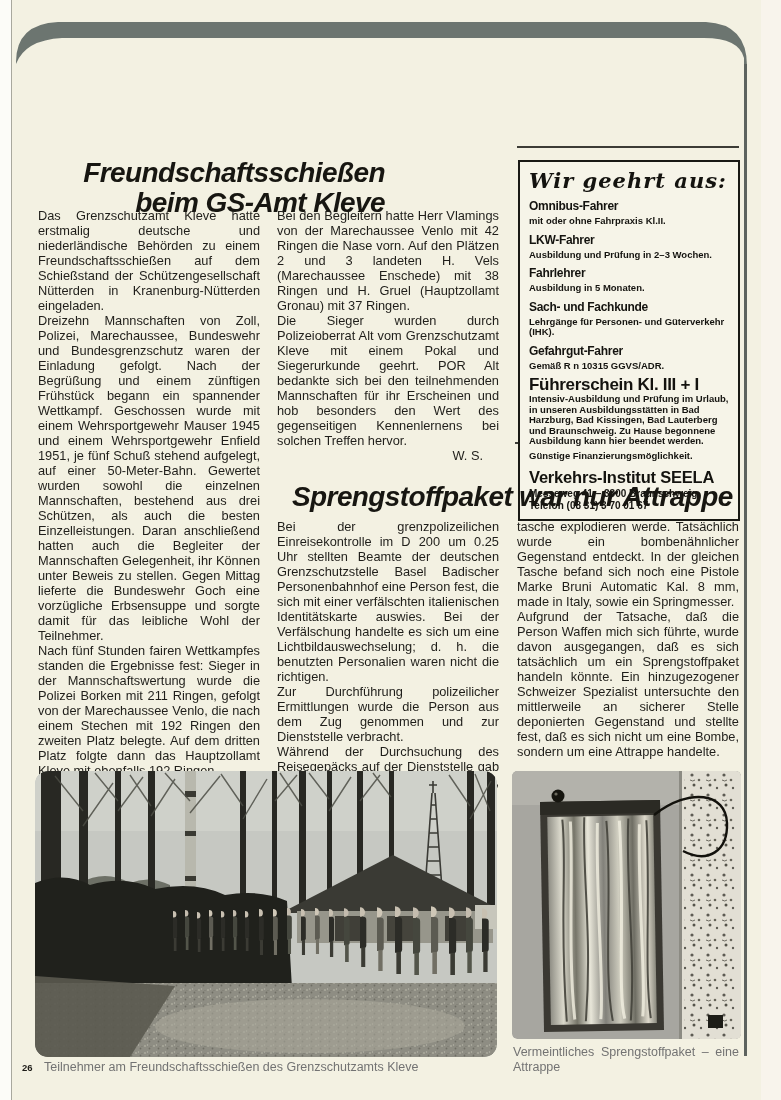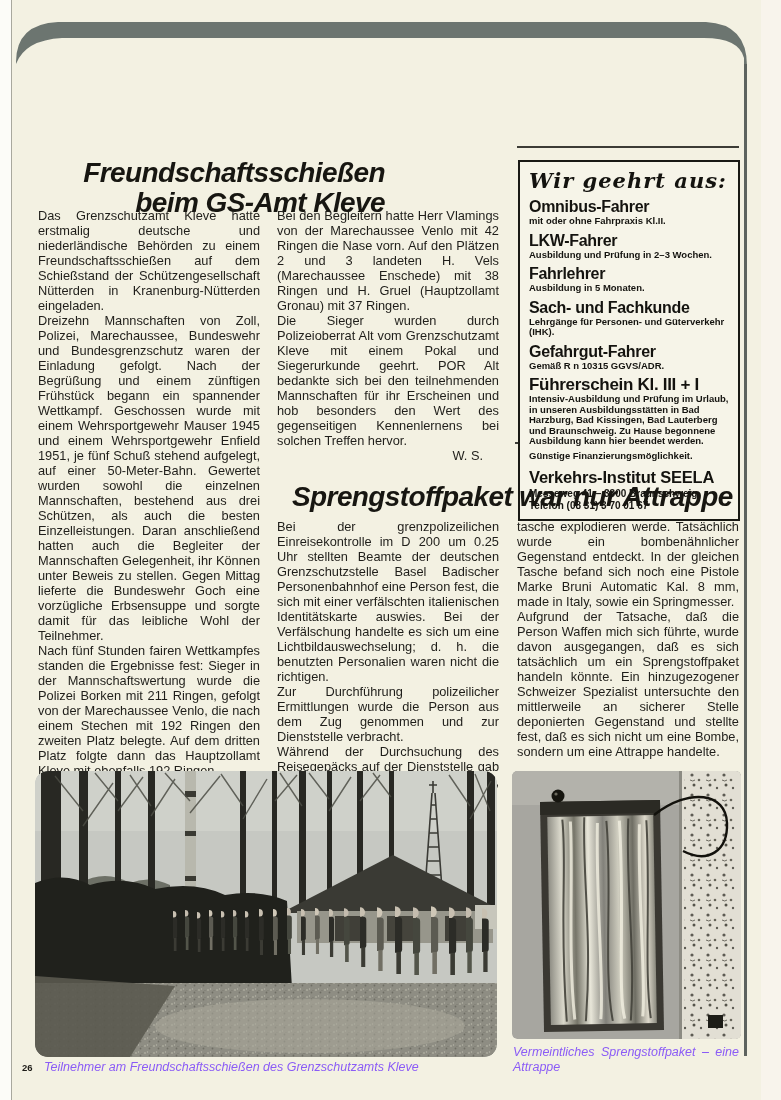--- a/index.html
+++ b/index.html
@@ -17,28 +17,28 @@
   .title2{font-size:28px;line-height:30px;white-space:nowrap;}
 
   .col{width:222px;color:#1f1e1a;font-size:12.8px;line-height:15px;text-align:justify;}
   .col p{margin:0;}
   .byline{text-align:right;padding-right:16px;font-size:12.8px;}
 
   .adbox{left:518px;top:160px;width:200px;background:#f6f4e8;border:2.5px solid #191914;
     padding:6px 9px 8px 9px;color:#14130f;}
   .ad-script{font-family:"DejaVu Serif",serif;font-weight:bold;font-style:italic;
     font-size:21px;letter-spacing:1px;margin:0 0 2px 0;}
-  .ad-name{font-weight:bold;font-size:16px;line-height:17px;letter-spacing:-0.3px;margin-top:5px;}
+  .ad-name{font-weight:bold;font-size:12px;line-height:17px;letter-spacing:-0.3px;margin-top:5px;}
   .ad-name.big{font-size:17px;}
   .ad-desc{font-weight:bold;font-size:9.5px;line-height:10.5px;margin-top:1px;}
   .ad-extra{font-weight:bold;font-size:9.5px;line-height:10.5px;margin-top:4px;}
   .ad-company{font-weight:bold;font-size:16.5px;letter-spacing:-0.2px;margin-top:7px;}
   .ad-addr{font-weight:bold;font-size:10px;line-height:11.5px;margin-top:1px;}
 
-  .caption{font-style:italic;color:#8b5cf6;font-size:12.5px;line-height:15px;}
+  .caption{color:#737373;font-size:12.5px;line-height:15px;}
   .pagenum{font-weight:bold;font-size:9.5px;color:#1d1c18;}
   .photo{border-radius:12px;overflow:hidden;display:block;}
 </style>
 </head>
 <body>
 
 <div class="page">
 
   <div class="abs edge-left"></div>
   <div class="abs edge-right"></div>

